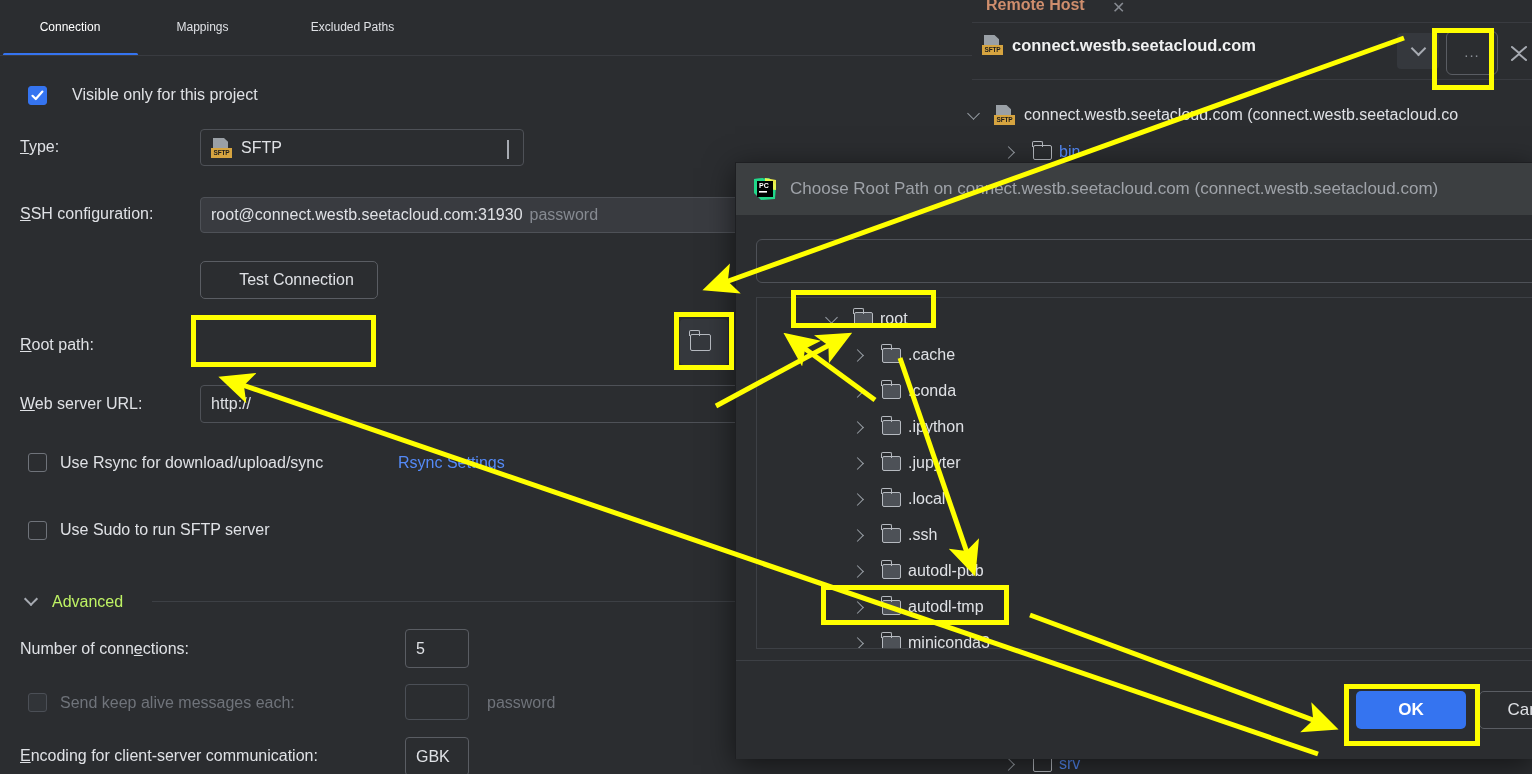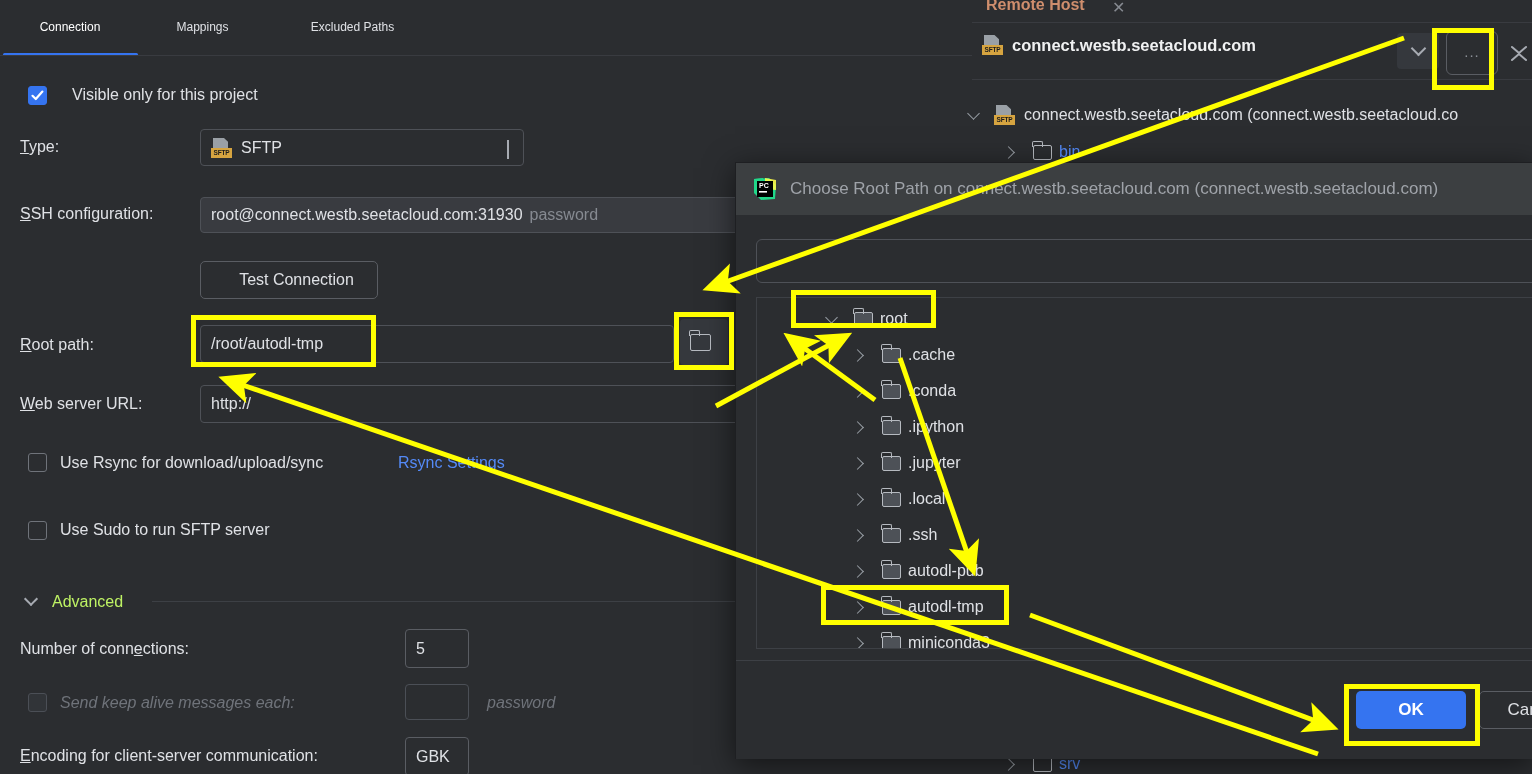--- a/index.html
+++ b/index.html
@@ -72,21 +72,21 @@
     font-size:6.5px;line-height:10px;color:#1c1c1c;text-align:center;
     font-family:"Liberation Sans",sans-serif;font-weight:700;letter-spacing:-0.2px;
   }
   .chev{
     width:13px;height:13px;border-right:2px solid #a7abb2;border-bottom:2px solid #a7abb2;
     transform:rotate(45deg);
   }
   .link{color:#548af7;font-size:16px;position:absolute;cursor:pointer;}
   .sep-title{position:absolute;font-size:16px;color:#bef264;}
   .sep-line{position:absolute;height:1px;background:#3d4045;}
-  .dim{color:#6f737a;font-style:italic;}
+  .dim{color:#6f737a;}
 
   
   #remote-host{
     position:absolute;left:972px;top:0;width:560px;height:774px;
     background:#2b2d30;
   }
   #rh-tabstrip{position:absolute;left:0;top:0;width:560px;height:22px;background:#2b2d30;}
   #rh-title{position:absolute;left:14px;top:-4px;font-size:16px;color:#cf8e6d;font-weight:600;}
   #rh-close{position:absolute;left:140px;top:-2px;font-size:16px;color:#868a91;}
   .rh-line{position:absolute;left:0;width:560px;height:1px;background:#393b40;}
@@ -202,23 +202,20 @@
       <span>root@connect.westb.seetacloud.com:31930</span>
       <span class="muted" style="margin-left:7px;">password</span>
     </div>
 
     <div class="btn" style="left:200px;top:261px;width:178px;height:38px;">
       <span>Test Connection</span>
     </div>
 
     <div class="field-label" style="left:20px;top:336px;">
       <u>R</u>oot path:
-    </div>
-    <div class="inputbox" style="left:200px;top:325px;width:474px;height:38px;border-color:#4e5157;">
-      <span>/root/autodl-tmp</span>
     </div>
     <div style="position:absolute;left:680px;top:319px;width:48px;height:46px;display:flex;align-items:center;justify-content:center;background:#35383d;border-radius:4px;">
       <span class="folder" style="width:21px;height:17px;"></span>
     </div>
 
     <div class="field-label" style="left:20px;top:395px;">
       <u>W</u>eb server URL:
     </div>
     <div class="inputbox" style="left:200px;top:385px;width:540px;height:38px;border-color:#4e5157;">
       <span>http://</span>

